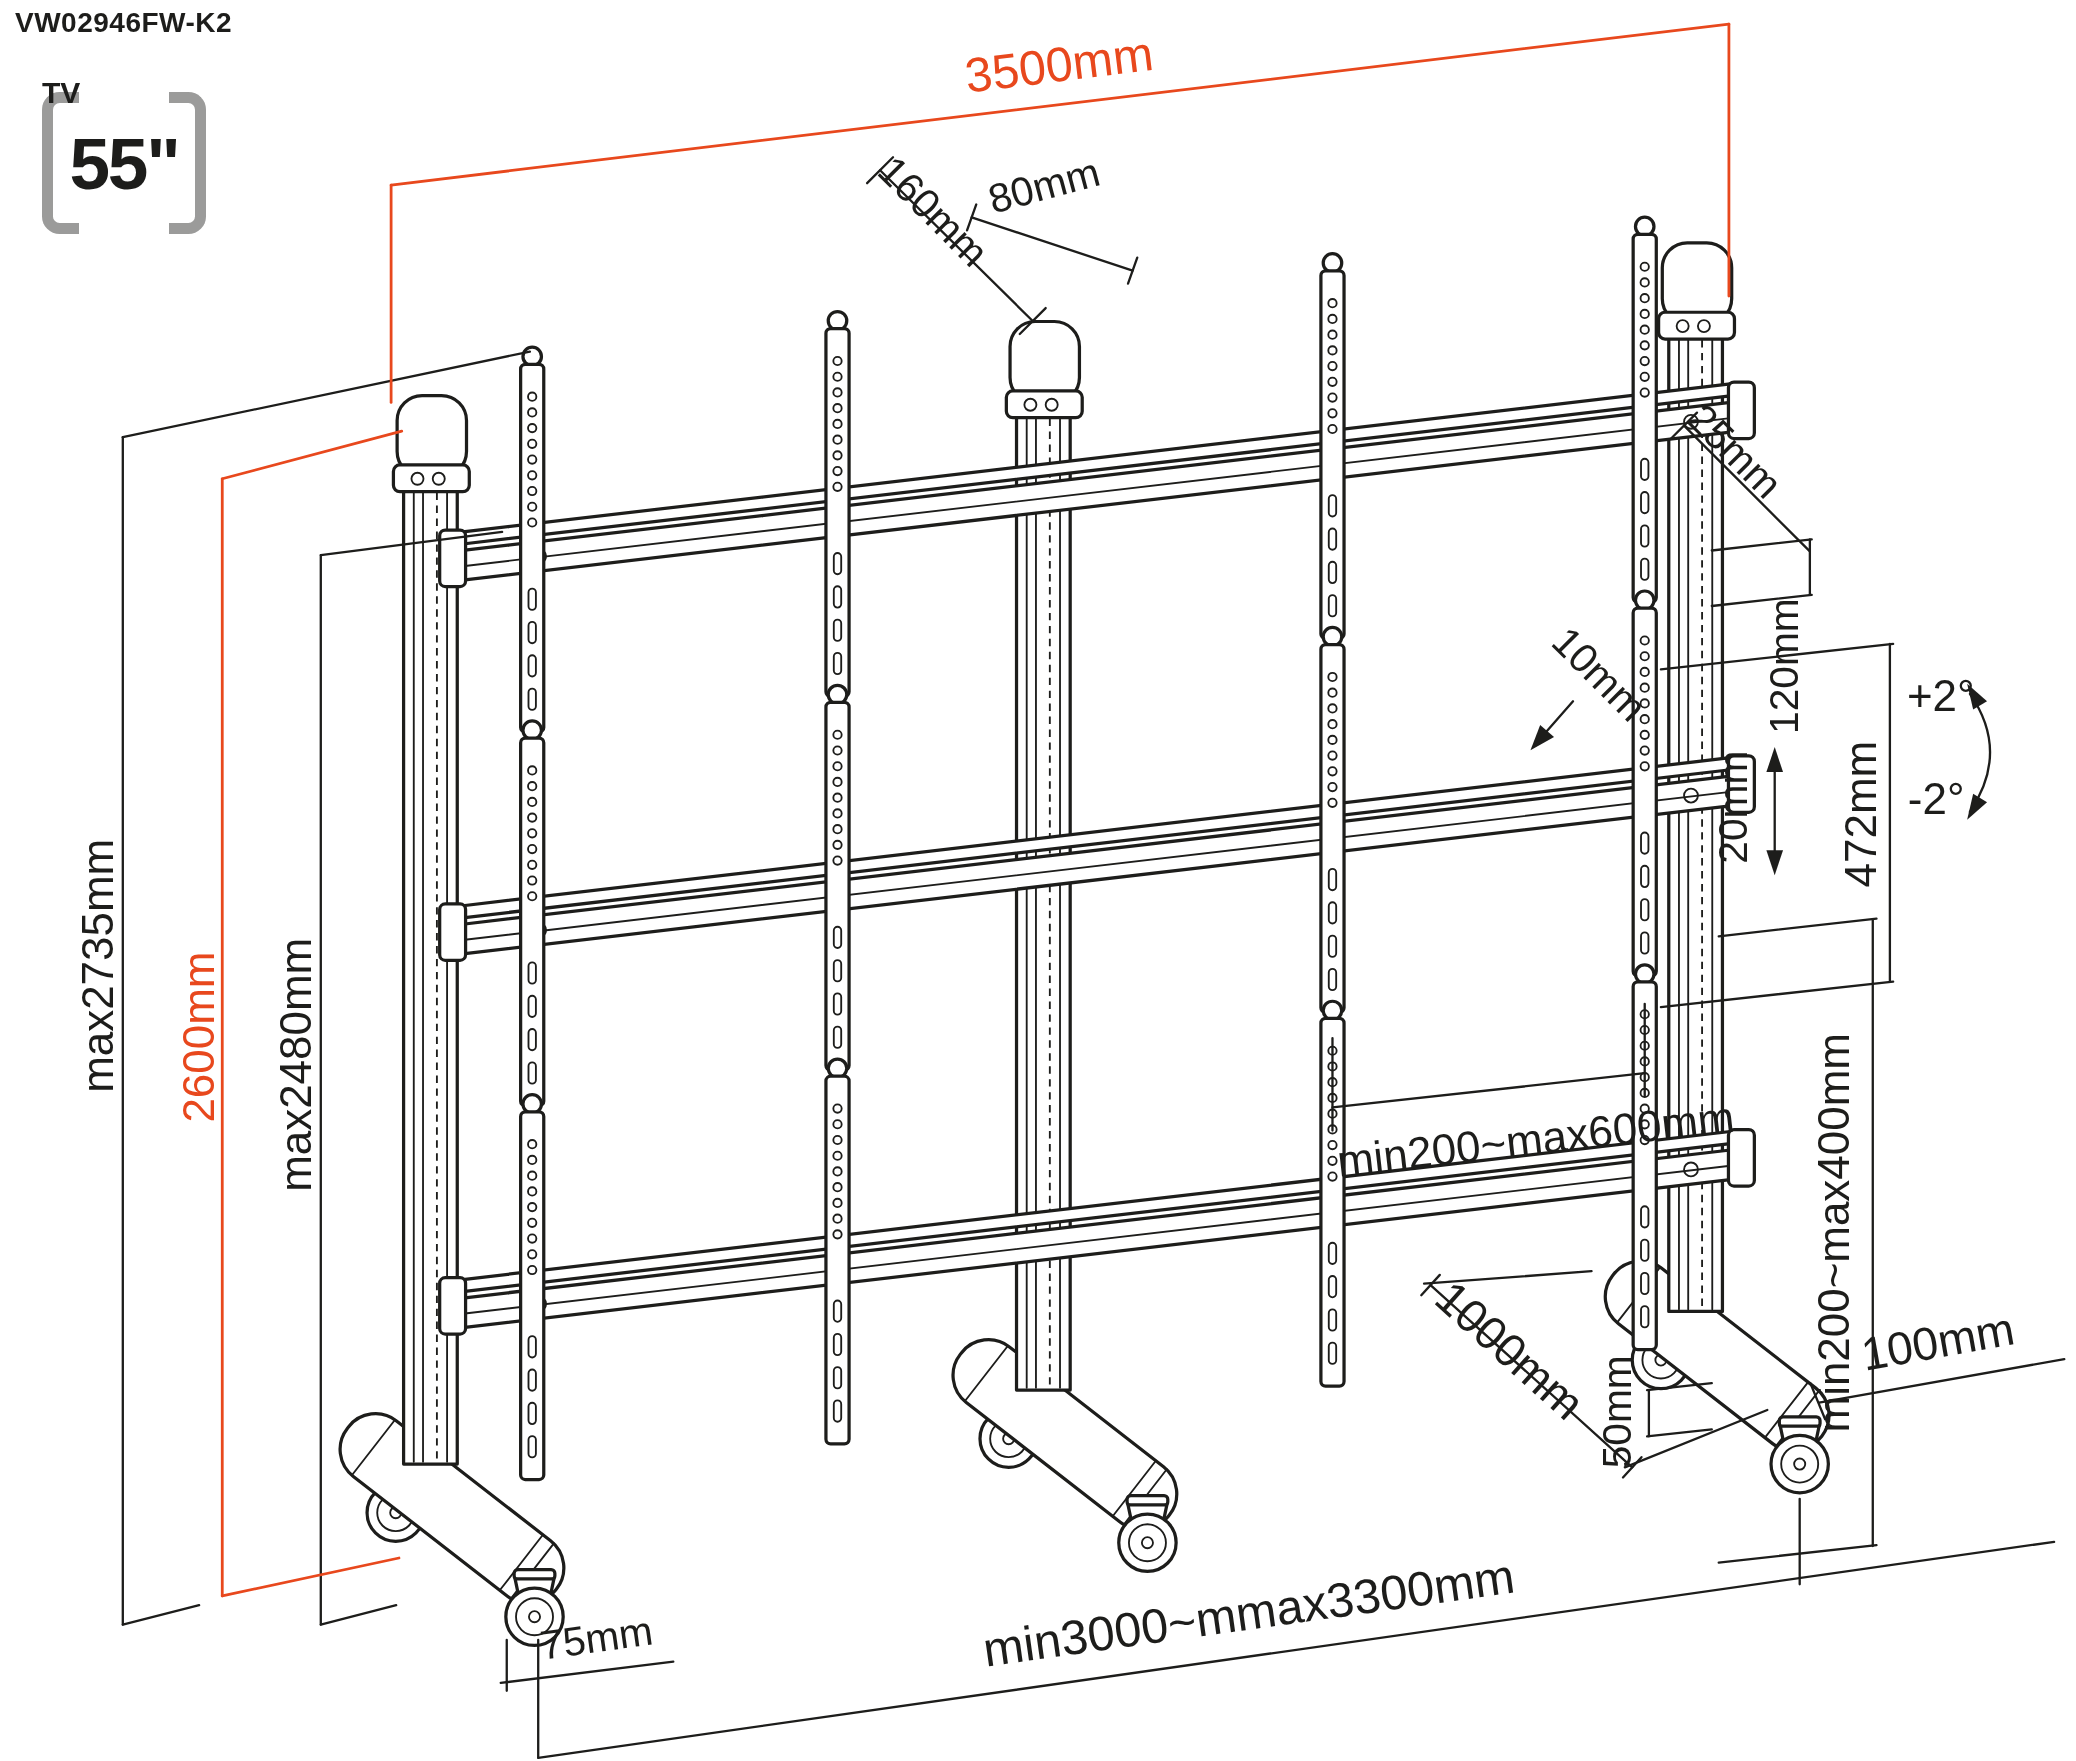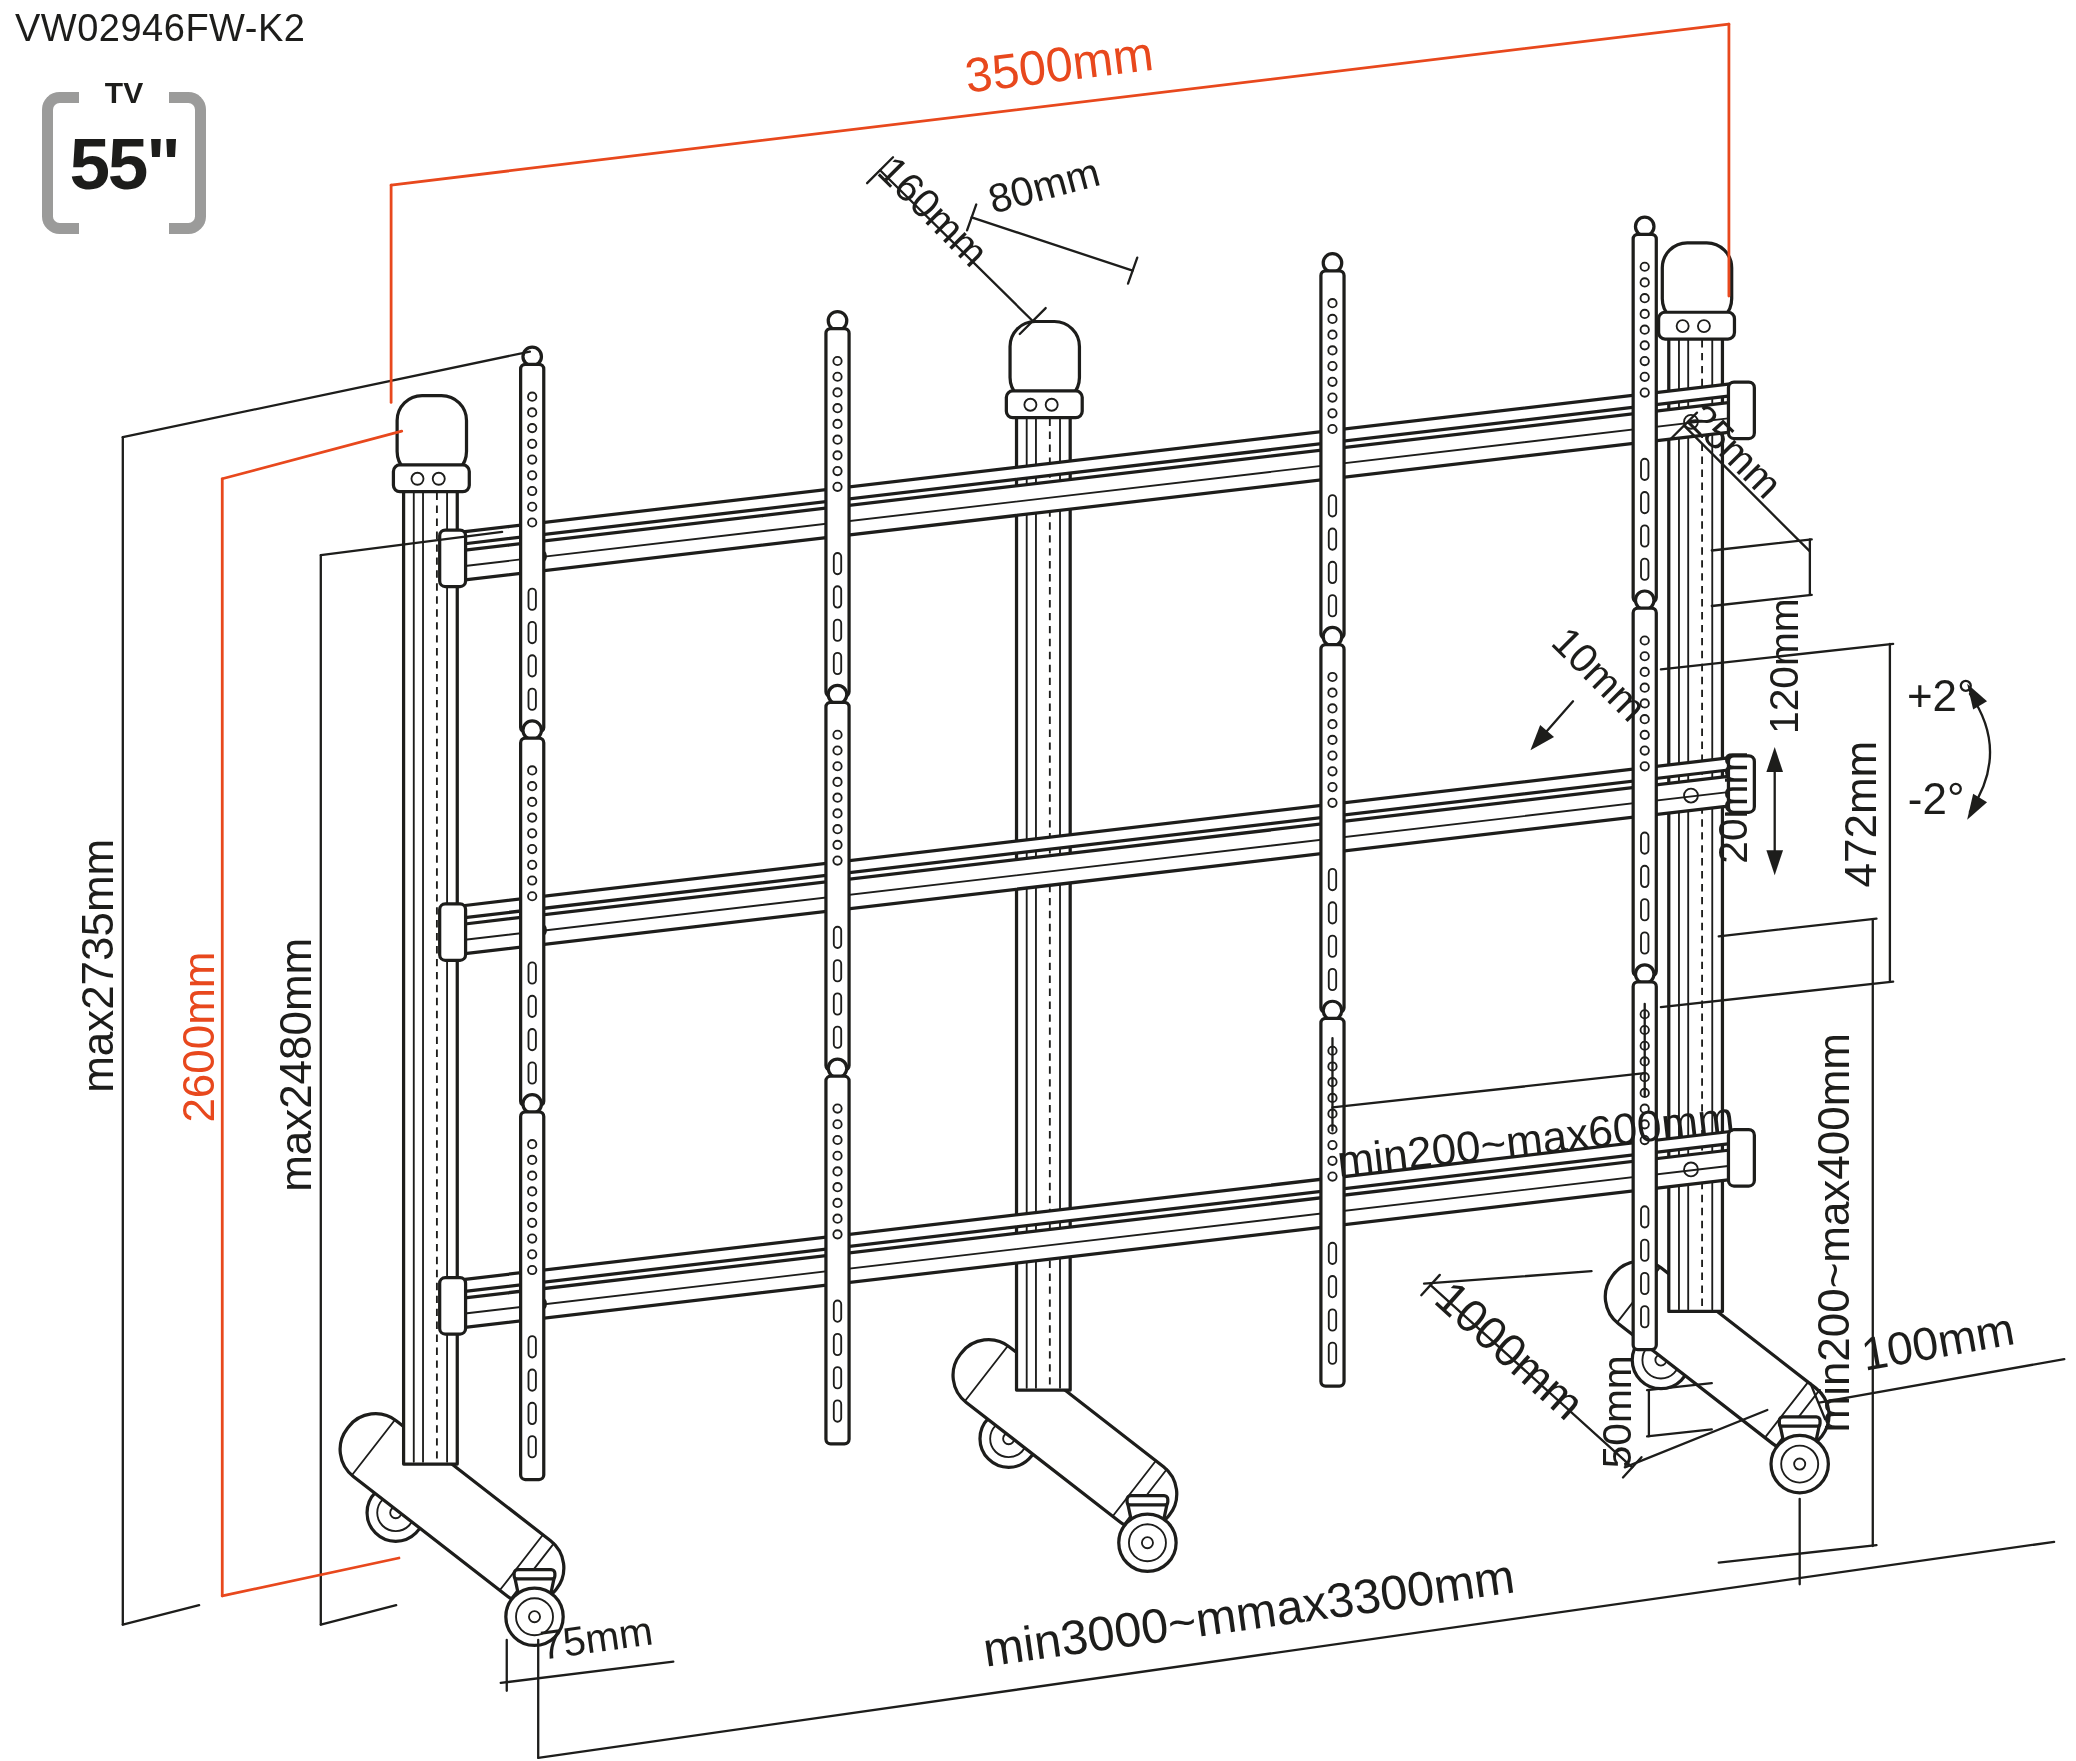--- a/index.html
+++ b/index.html
@@ -1,23 +1,23 @@
 <!DOCTYPE html>
 <html style="font-size:7.4px"><head>
 <meta charset="utf-8">
 <style>
   html,body{margin:0;padding:0;background:#fff;}
   .stage{position:relative;width:2077px;height:1762px;background:#fff;overflow:hidden;
          font-family:"Liberation Sans","DejaVu Sans",sans-serif;color:#1d1d1b;}
-  .title{position:absolute;left:15px;top:6.5px;font-size:38px;font-weight:400;letter-spacing:0.5px;}
+  .title{position:absolute;left:15px;top:6.5px;font-size:28px;font-weight:700;letter-spacing:0.5px;}
   .badge{position:absolute;left:42px;top:81px;width:164px;height:153px;}
   .br{position:absolute;top:11px;bottom:0;width:37px;border:11.6px solid #9b9b9a;box-sizing:border-box;}
   .br.l{left:0;border-right:0;border-radius:17.6px 0 0 17.6px;}
   .br.r{right:0;border-left:0;border-radius:0 17.6px 17.6px 0;}
-  .tv{position:absolute;top:-4.6px;left:0;right:0;text-align:center;font-size:30px;font-weight:700;}
+  .tv{position:absolute;top:-4.6px;left:0;right:0;text-align:left;font-size:30px;font-weight:700;}
   .sz{position:absolute;top:41px;left:0;right:0;text-align:center;font-size:73px;font-weight:800;letter-spacing:-2.3px;}
   svg{position:absolute;left:0;top:0;}
   
   .d{stroke:#1d1d1b;stroke-width:5;fill:none;stroke-linecap:round;}
   .od{stroke:#e8481d;stroke-width:6;fill:none;stroke-linecap:round;}
   .ar{fill:#1d1d1b;stroke:none;}
   
   .s{stroke:#1d1d1b;stroke-width:7;fill:#fff;stroke-linejoin:round;}
   .sl{stroke:#1d1d1b;stroke-width:4;fill:none;stroke-linecap:round;}
   .sd{stroke:#1d1d1b;stroke-width:4;fill:none;stroke-dasharray:16 12;}

